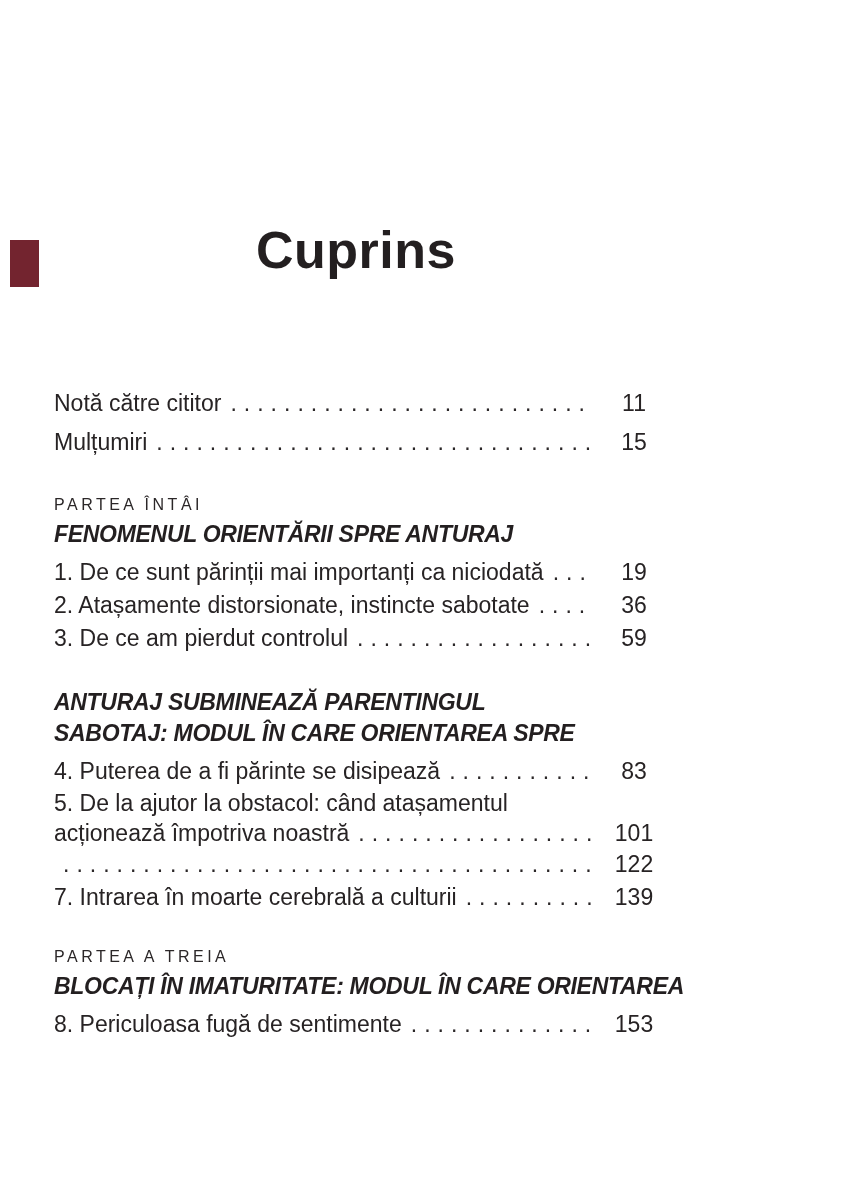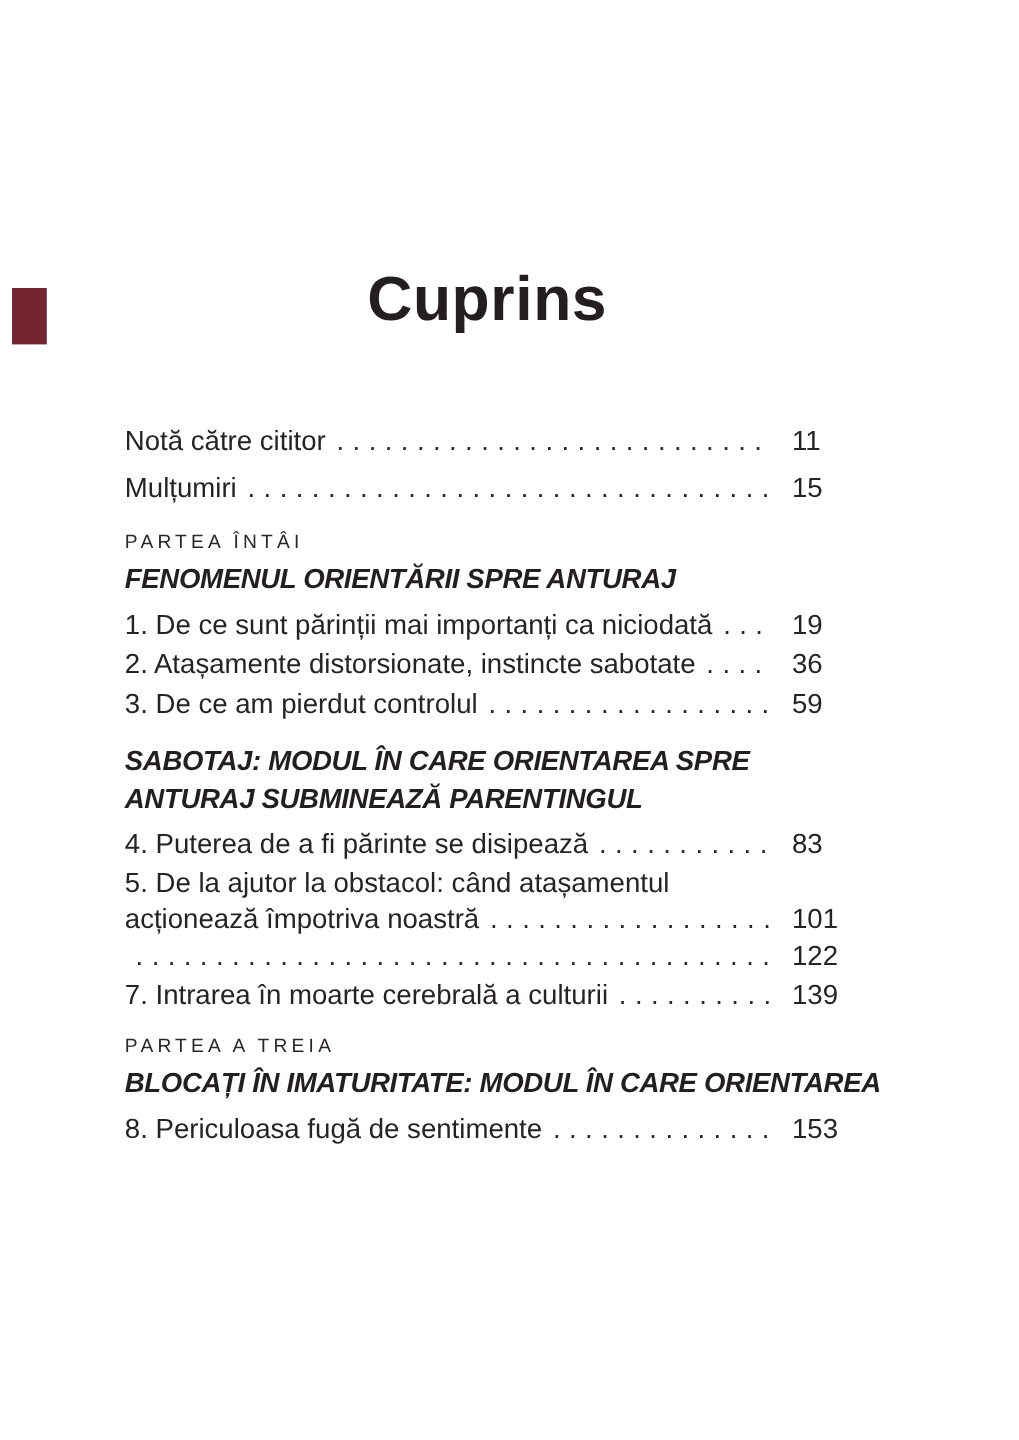--- a/index.html
+++ b/index.html
@@ -8,44 +8,44 @@
     width: 849px; height: 1200px;
     font-family: "Liberation Sans", sans-serif;
     color: #272324;
     overflow: hidden;
   }
   .page { position: relative; width: 849px; height: 1200px; background: #ffffff; }
   .bookmark {
     position: absolute; left: 10px; top: 16px;
     width: 29px; height: 47px;
   }
-  .content { padding-left: 104px; width: 738px; }
+  .content { padding-left: 54px; width: 738px; }
   .title {
     margin-top: 224px;
     width: 604px;
     text-align: center;
     font-size: 52px; line-height: 52px;
     font-weight: 600; letter-spacing: 0.5px;
     color: #231f20;
   }
-  .front { margin-top: 72px; width: 604px; }
+  .front { margin-top: 108px; width: 604px; }
   .front .row { line-height: 39px; }
   .row {
     display: flex; align-items: baseline;
     font-size: 23px; line-height: 33px; color: #272324;
   }
   .t { white-space: nowrap; }
   .dots {
     flex: 1 1 0; min-width: 0;
     overflow: hidden; white-space: nowrap;
     margin: 0 16px 0 9px;
     letter-spacing: 7px; color: #2b2728;
   }
-  .num { width: 48px; text-align: left; flex: 0 0 auto; }
-  .section { margin-top: 16px; width: 604px; }
+  .num { width: 48px; text-align: center; flex: 0 0 auto; }
+  .section { margin-top: 32px; width: 604px; }
   .section-label {
     font-size: 16px; line-height: 22px;
     letter-spacing: 3.5px; font-weight: 500; color: #2b2728;
   }
   .section-heading { margin-top: 3px; font-style: italic; }
   .section-heading .hl {
     display: block;
     font-size: 23px; line-height: 31px;
     font-weight: 700; letter-spacing: -0.3px;
     white-space: nowrap; color: #231f20;
@@ -95,22 +95,22 @@
         <div class="row">
           <span class="t">3. De ce am pierdut controlul</span>
           <span class="dots">..........................................................................................</span>
           <span class="num">59</span>
         </div>
       </div>
     </div>
 
     <div class="section">
       <div class="section-heading">
+        <span class="hl">ANTURAJ SUBMINEAZĂ PARENTINGUL</span>
         <span class="hl">SABOTAJ: MODUL ÎN CARE ORIENTAREA SPRE</span>
-        <span class="hl">ANTURAJ SUBMINEAZĂ PARENTINGUL</span>
       </div>
       <div class="entries">
         <div class="row">
           <span class="t">4. Puterea de a fi părinte se disipează</span>
           <span class="dots">..........................................................................................</span>
           <span class="num">83</span>
         </div>
         <div class="entry2">
           <div class="row">
             <span class="t">5. De la ajutor la obstacol: când atașamentul</span>

